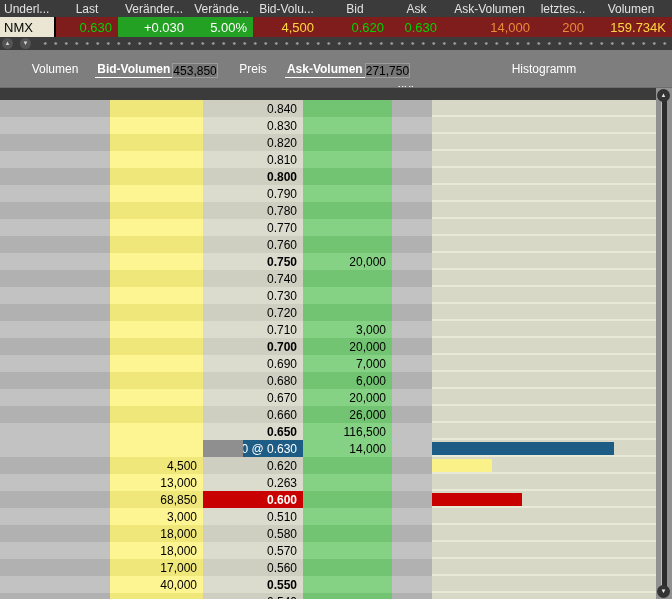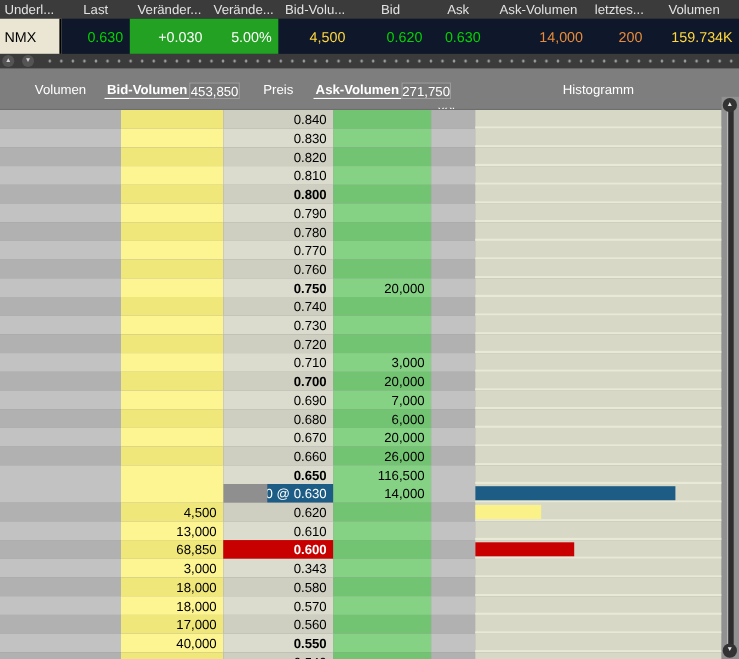--- a/index.html
+++ b/index.html
@@ -5,21 +5,21 @@
   * { margin:0; padding:0; box-sizing:border-box; }
   html,body { width:672px; height:599px; overflow:hidden; }
   body { font-family:"Liberation Sans", sans-serif; background:#3b3b3b; }
   .app { position:relative; width:672px; height:599px; background:#3b3b3b;border-radius:27px; }
 
   
   .qgrid { display:grid; grid-template-columns:56px 62px 72px 63px 67px 70px 53px 93px 54px 1fr; }
   .quote-header { height:17px; background:#3b3b3b; color:#e2e2e2; font-size:12px; }
   .qh { display:flex; align-items:center; justify-content:center; white-space:nowrap; overflow:hidden; }
   .qh.first { justify-content:flex-start; padding-left:4px; }
-  .quote-row { height:32px; background:#0f172a; color:#ddd; font-size:13px; }
+  .quote-row { height:20px; background:#7f1d1d; color:#ddd; font-size:13px; }
   .qv { display:flex; align-items:center; justify-content:flex-end; padding-right:6px; white-space:nowrap; overflow:hidden; }
   .qv.nmx { background:#eae6d3; color:#000; justify-content:flex-start; padding-left:4px; border-right:2px solid #000; }
   .qv.green-text { color:#00d400; }
   .qv.green-bg { background:#23a123; color:#fff; }
   .qv.yellow-text { color:#ffd83d; }
   .qv.orange-text { color:#e98b3a; }
 
   
   .splitter { position:relative; height:13px; background:#3b3b3b; }
   .split-btn { position:absolute; top:1px; width:11px; height:11px; border-radius:50%;
@@ -31,21 +31,21 @@
     background-size:10.5px 13px; background-repeat:repeat-x; background-position:0 center; }
 
   
   .lgrid { display:grid; grid-template-columns:110px 93px 100px 89px 40px 224px 16px; }
   .table-header { height:38px; background:#7e7e7e; color:#fff; font-size:12px; border-bottom:1px solid #6e6e6e; }
   .th { display:flex; align-items:center; justify-content:center; overflow:hidden; }
   .th.left { justify-content:flex-start; padding-left:5px;margin-top:36px; }
   .th-stack { display:flex; flex-direction:row; align-items:center; justify-content:center; padding-top:3px; }
   .th-label { font-weight:bold; border-bottom:1px solid #fff; padding:0 2px 1px 2px; white-space:nowrap; }
   .th-box { margin-top:1px; width:80%; height:15px; background:#777; border:1px solid #9c9c9c;
-            color:#ffffff; font-size:12px; display:flex; align-items:center; justify-content:center; }
+            color:#000000; font-size:12px; display:flex; align-items:center; justify-content:center; }
 
   
   .ladder { position:absolute; top:100px; left:0; width:672px; height:511px; overflow:hidden; background:#8f8f8f; }
   .row { display:grid; grid-template-columns:110px 93px 100px 89px 40px 224px; height:17px; font-size:12px; color:#000; }
   .cell { display:flex; align-items:center; justify-content:flex-end; padding-right:6px; overflow:hidden; white-space:nowrap; }
   .r0 .c-vol  { background:#b1b1b1; } .r1 .c-vol  { background:#c2c2c2; }
   .r0 .c-bid  { background:#f0e77a; } .r1 .c-bid  { background:#fdf492; }
   .r0 .c-price{ background:#cecec1; } .r1 .c-price{ background:#dbdbce; }
   .r0 .c-ask  { background:#72c472; } .r1 .c-ask  { background:#85d285; }
   .r0 .c-vol2 { background:#b1b1b1; } .r1 .c-vol2 { background:#c2c2c2; }
@@ -293,39 +293,39 @@
         <div class="cell c-price">0.620</div>
         <div class="cell c-ask"></div>
         <div class="cell c-vol2"></div>
         <div class="cell c-histo">
           <div class="hbar" style="width: 60px; background: rgb(251, 241, 137);"></div>
         </div>
       </div>
       <div class="row r1">
         <div class="cell c-vol"></div>
         <div class="cell c-bid">13,000</div>
-        <div class="cell c-price">0.610</div>
+        <div class="cell c-price">0.263</div>
         <div class="cell c-ask"></div>
         <div class="cell c-vol2"></div>
         <div class="cell c-histo"></div>
       </div>
       <div class="row r0">
         <div class="cell c-vol"></div>
         <div class="cell c-bid">68,850</div>
         <div class="cell c-price hl-red" style="background: rgb(201, 0, 0);">0.600</div>
         <div class="cell c-ask"></div>
         <div class="cell c-vol2"></div>
         <div class="cell c-histo">
           <div class="hbar" style="width: 90px; background: rgb(201, 0, 0);"></div>
         </div>
       </div>
       <div class="row r1">
         <div class="cell c-vol"></div>
         <div class="cell c-bid">3,000</div>
-        <div class="cell c-price">0.343</div>
+        <div class="cell c-price">0.510</div>
         <div class="cell c-ask"></div>
         <div class="cell c-vol2"></div>
         <div class="cell c-histo"></div>
       </div>
       <div class="row r0">
         <div class="cell c-vol"></div>
         <div class="cell c-bid">18,000</div>
         <div class="cell c-price">0.580</div>
         <div class="cell c-ask"></div>
         <div class="cell c-vol2"></div>

